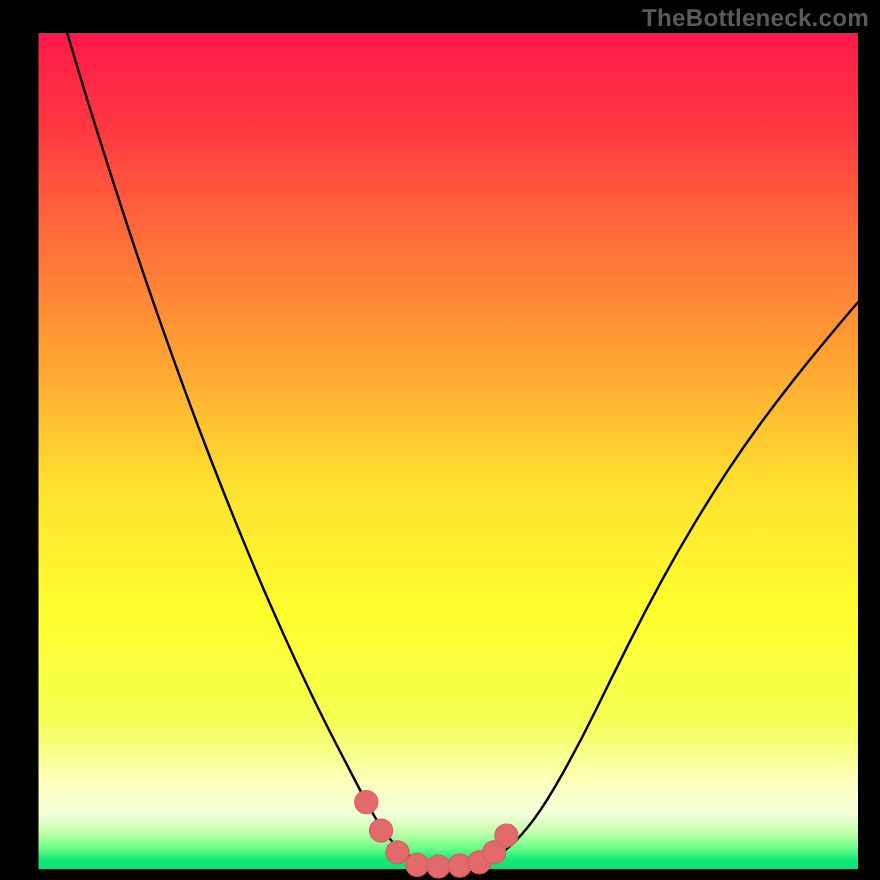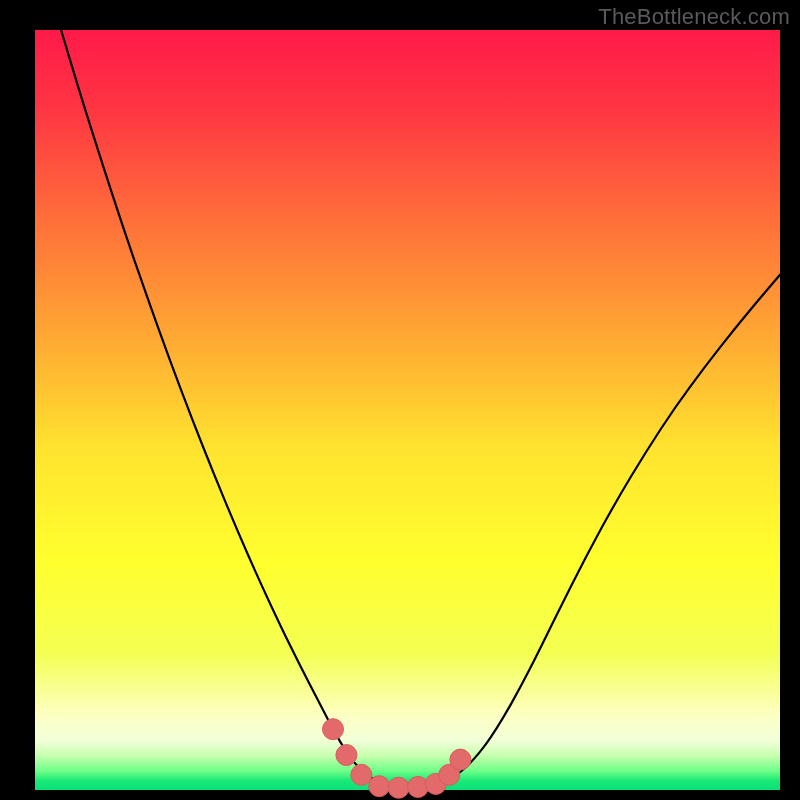--- a/index.html
+++ b/index.html
@@ -17,21 +17,21 @@
     top: 0;
     width: 800px;
     height: 800px;
   }
   .watermark {
     position: absolute;
     top: 4px;
     right: 10px;
     color: #5a5a5a;
     font-size: 22px;
-    font-weight: 400;
+    font-weight: 700;
     letter-spacing: 0.2px;
   }
   svg {
     position: absolute;
     left: 0;
     top: 0;
   }
 </style>
 </head>
 <body>

